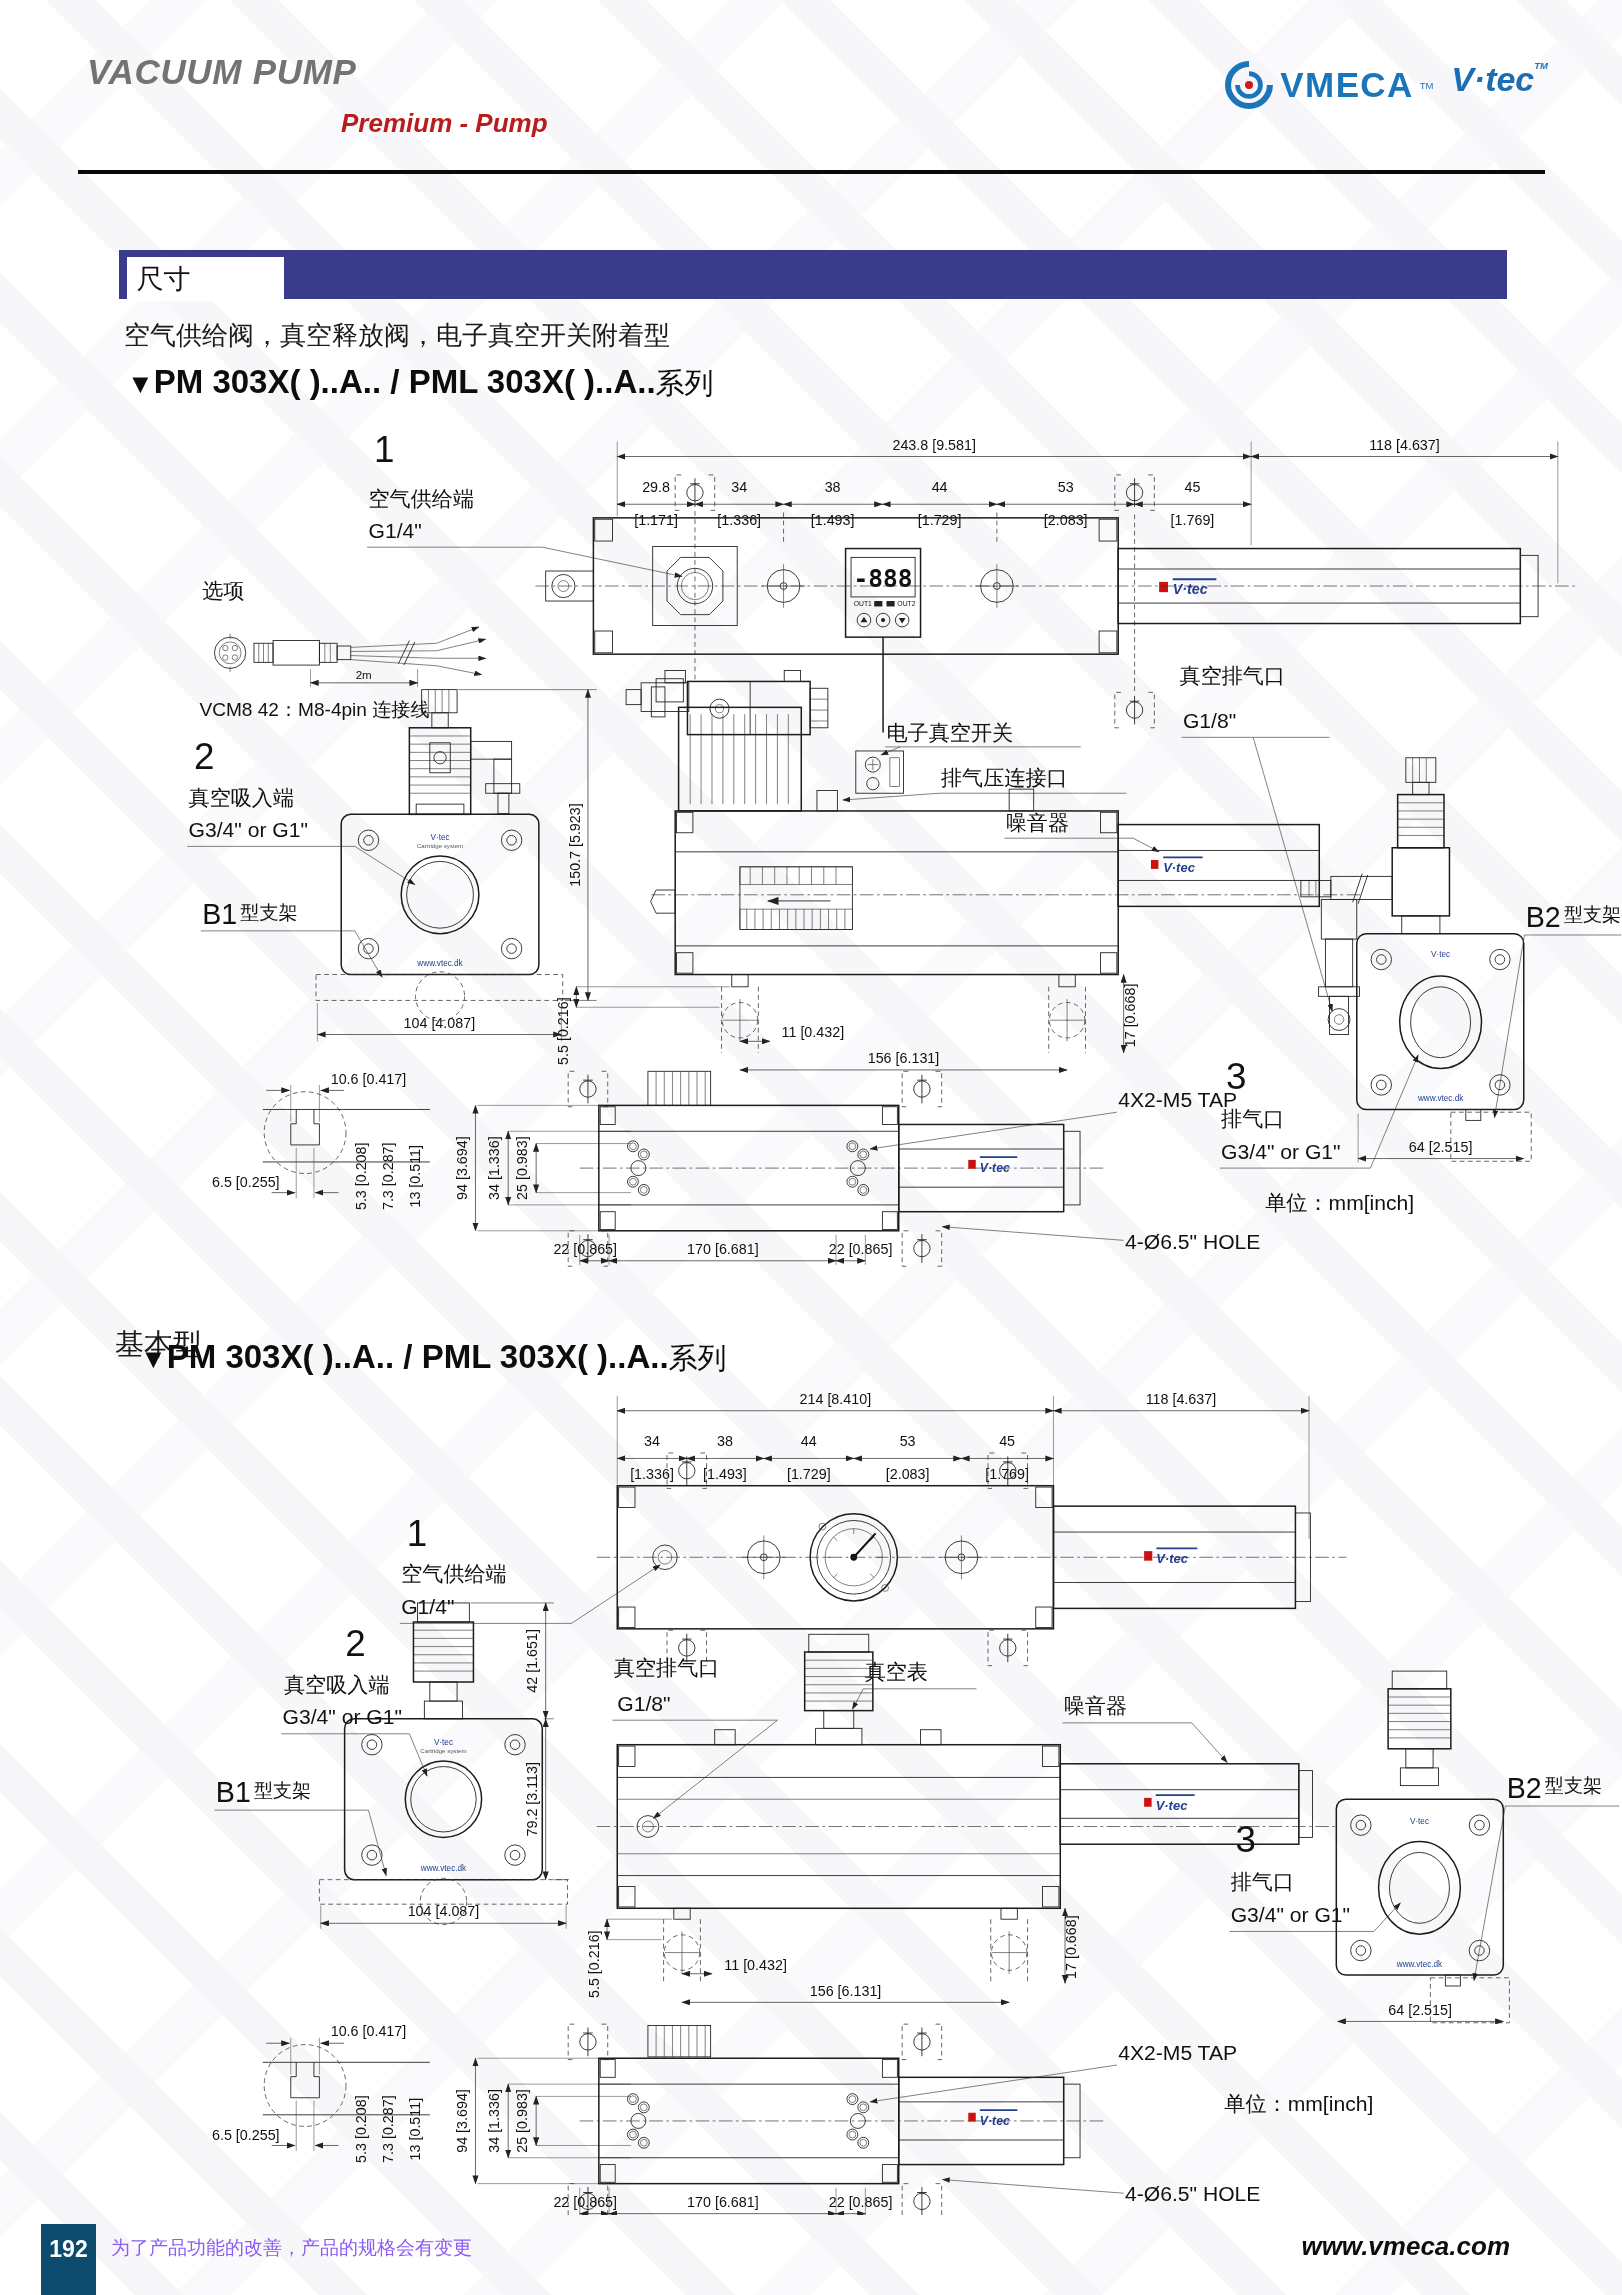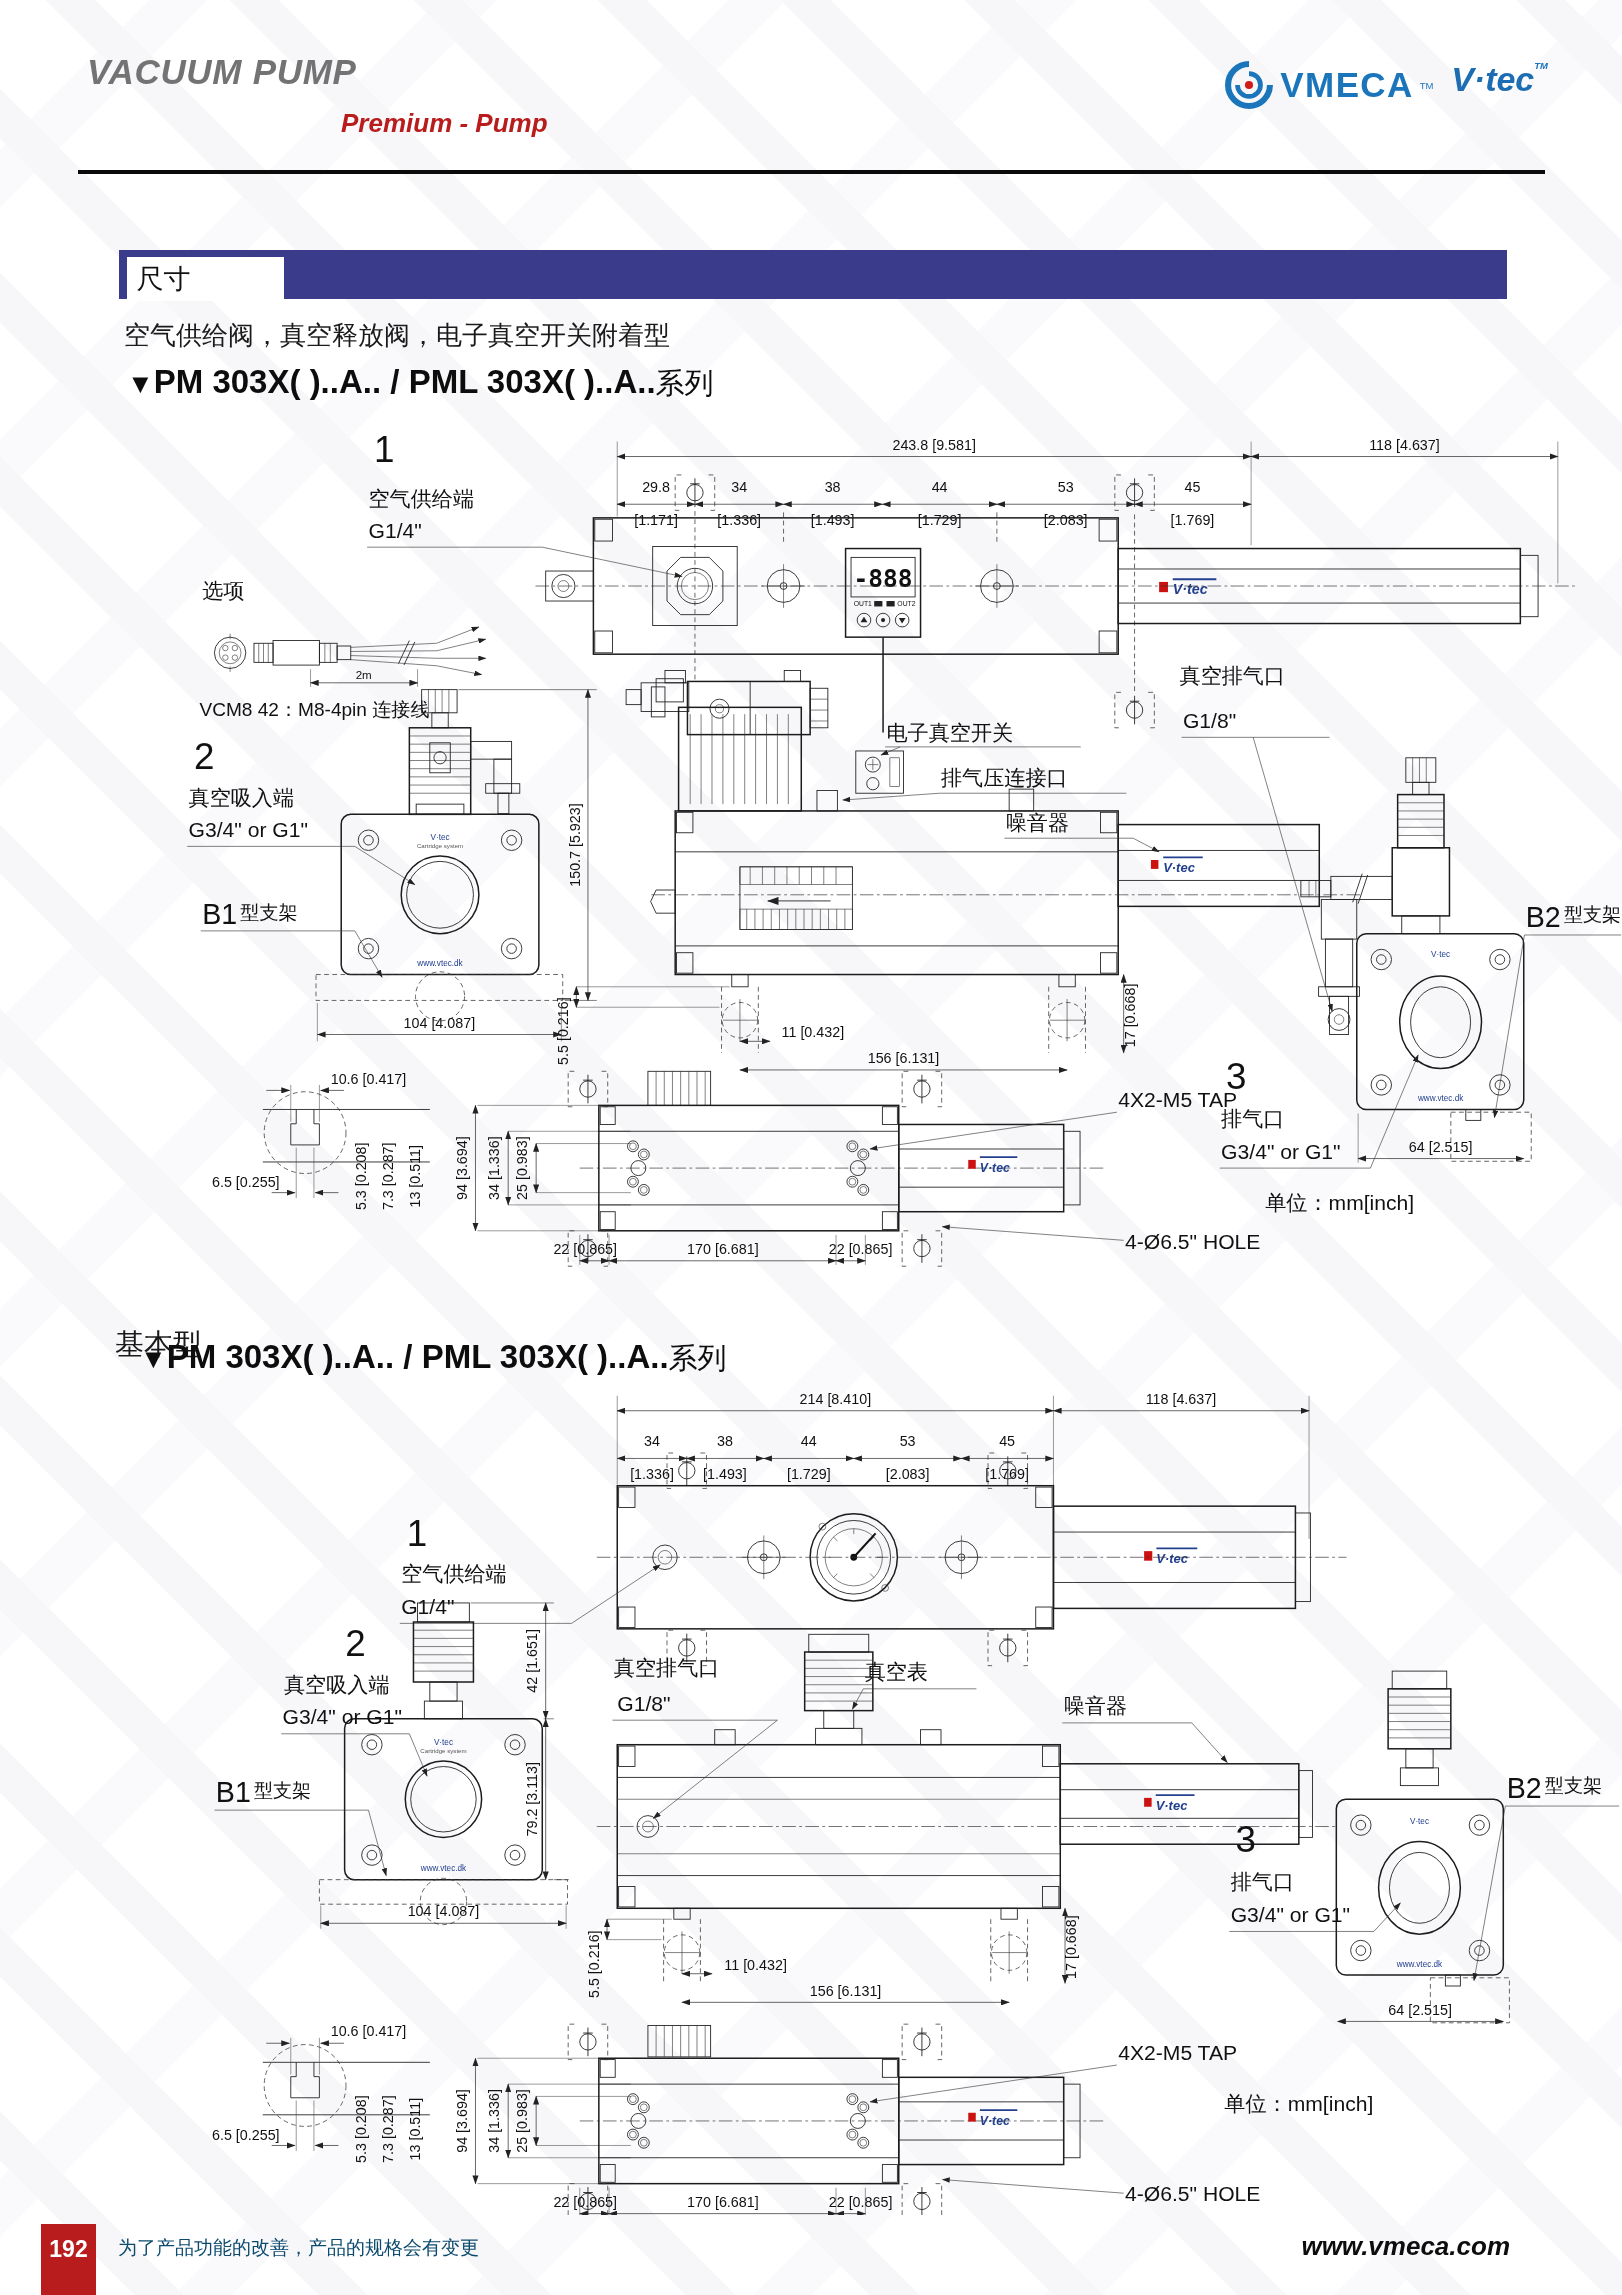--- a/index.html
+++ b/index.html
@@ -22,23 +22,23 @@
   .bar{left:119px;top:250px;width:1388px;height:49px;background:#3a3c8b;}
   .bar-box{left:127px;top:257px;width:147px;height:44px;background:#fff;display:flex;align-items:center;padding-left:9.5px;
            font-size:27px;color:#111;}
   .desc{left:124px;top:318px;font-size:26px;color:#1a1a1a;}
   .series{left:127px;top:363px;font-size:33px;font-weight:bold;color:#0d0d0d;}
   .series .sfx{font-weight:normal;font-size:29px;}
   .series .mk{font-size:27px;}
   .basic-type{left:115px;top:1293px;font-size:29px;color:#1a1a1a;margin-top:32px;}
   .series2{left:140px;top:1338px;}
   
-  .ft-box{left:41px;top:2224px;width:55px;height:72px;background:#b91c1c;color:#fff;
+  .ft-box{left:41px;top:2224px;width:55px;height:72px;background:#0c4a6e;color:#fff;
           display:flex;align-items:flex-start;justify-content:center;font-size:23px;font-weight:bold;padding-top:12.3px;box-sizing:border-box;}
-  .ft-note{left:118px;top:2235px;font-size:19px;color:#0c4a6e;}
+  .ft-note{left:111px;top:2235px;font-size:19px;color:#8b5cf6;}
   .ft-site{left:1248px;top:2231px;width:262px;text-align:right;font-size:26px;font-weight:bold;font-style:italic;color:#0d0d0d;}
   
   svg{position:absolute;left:0;top:402px;z-index:2;}
   .ln{fill:none;stroke:#1c1c1c;stroke-width:2.2px;}
   .ln1{fill:none;stroke:#222;stroke-width:1.3px;}
   .lnt{fill:none;stroke:#333;stroke-width:0.9px;}
   .dim{stroke:#222;stroke-width:1px;fill:none;}
   .ext{stroke:#444;stroke-width:0.8px;fill:none;}
   .dsh{fill:none;stroke:#333;stroke-width:1.1px;stroke-dasharray:7 5;}
   .cl{fill:none;stroke:#333;stroke-width:1px;stroke-dasharray:20 5 4 5;}

